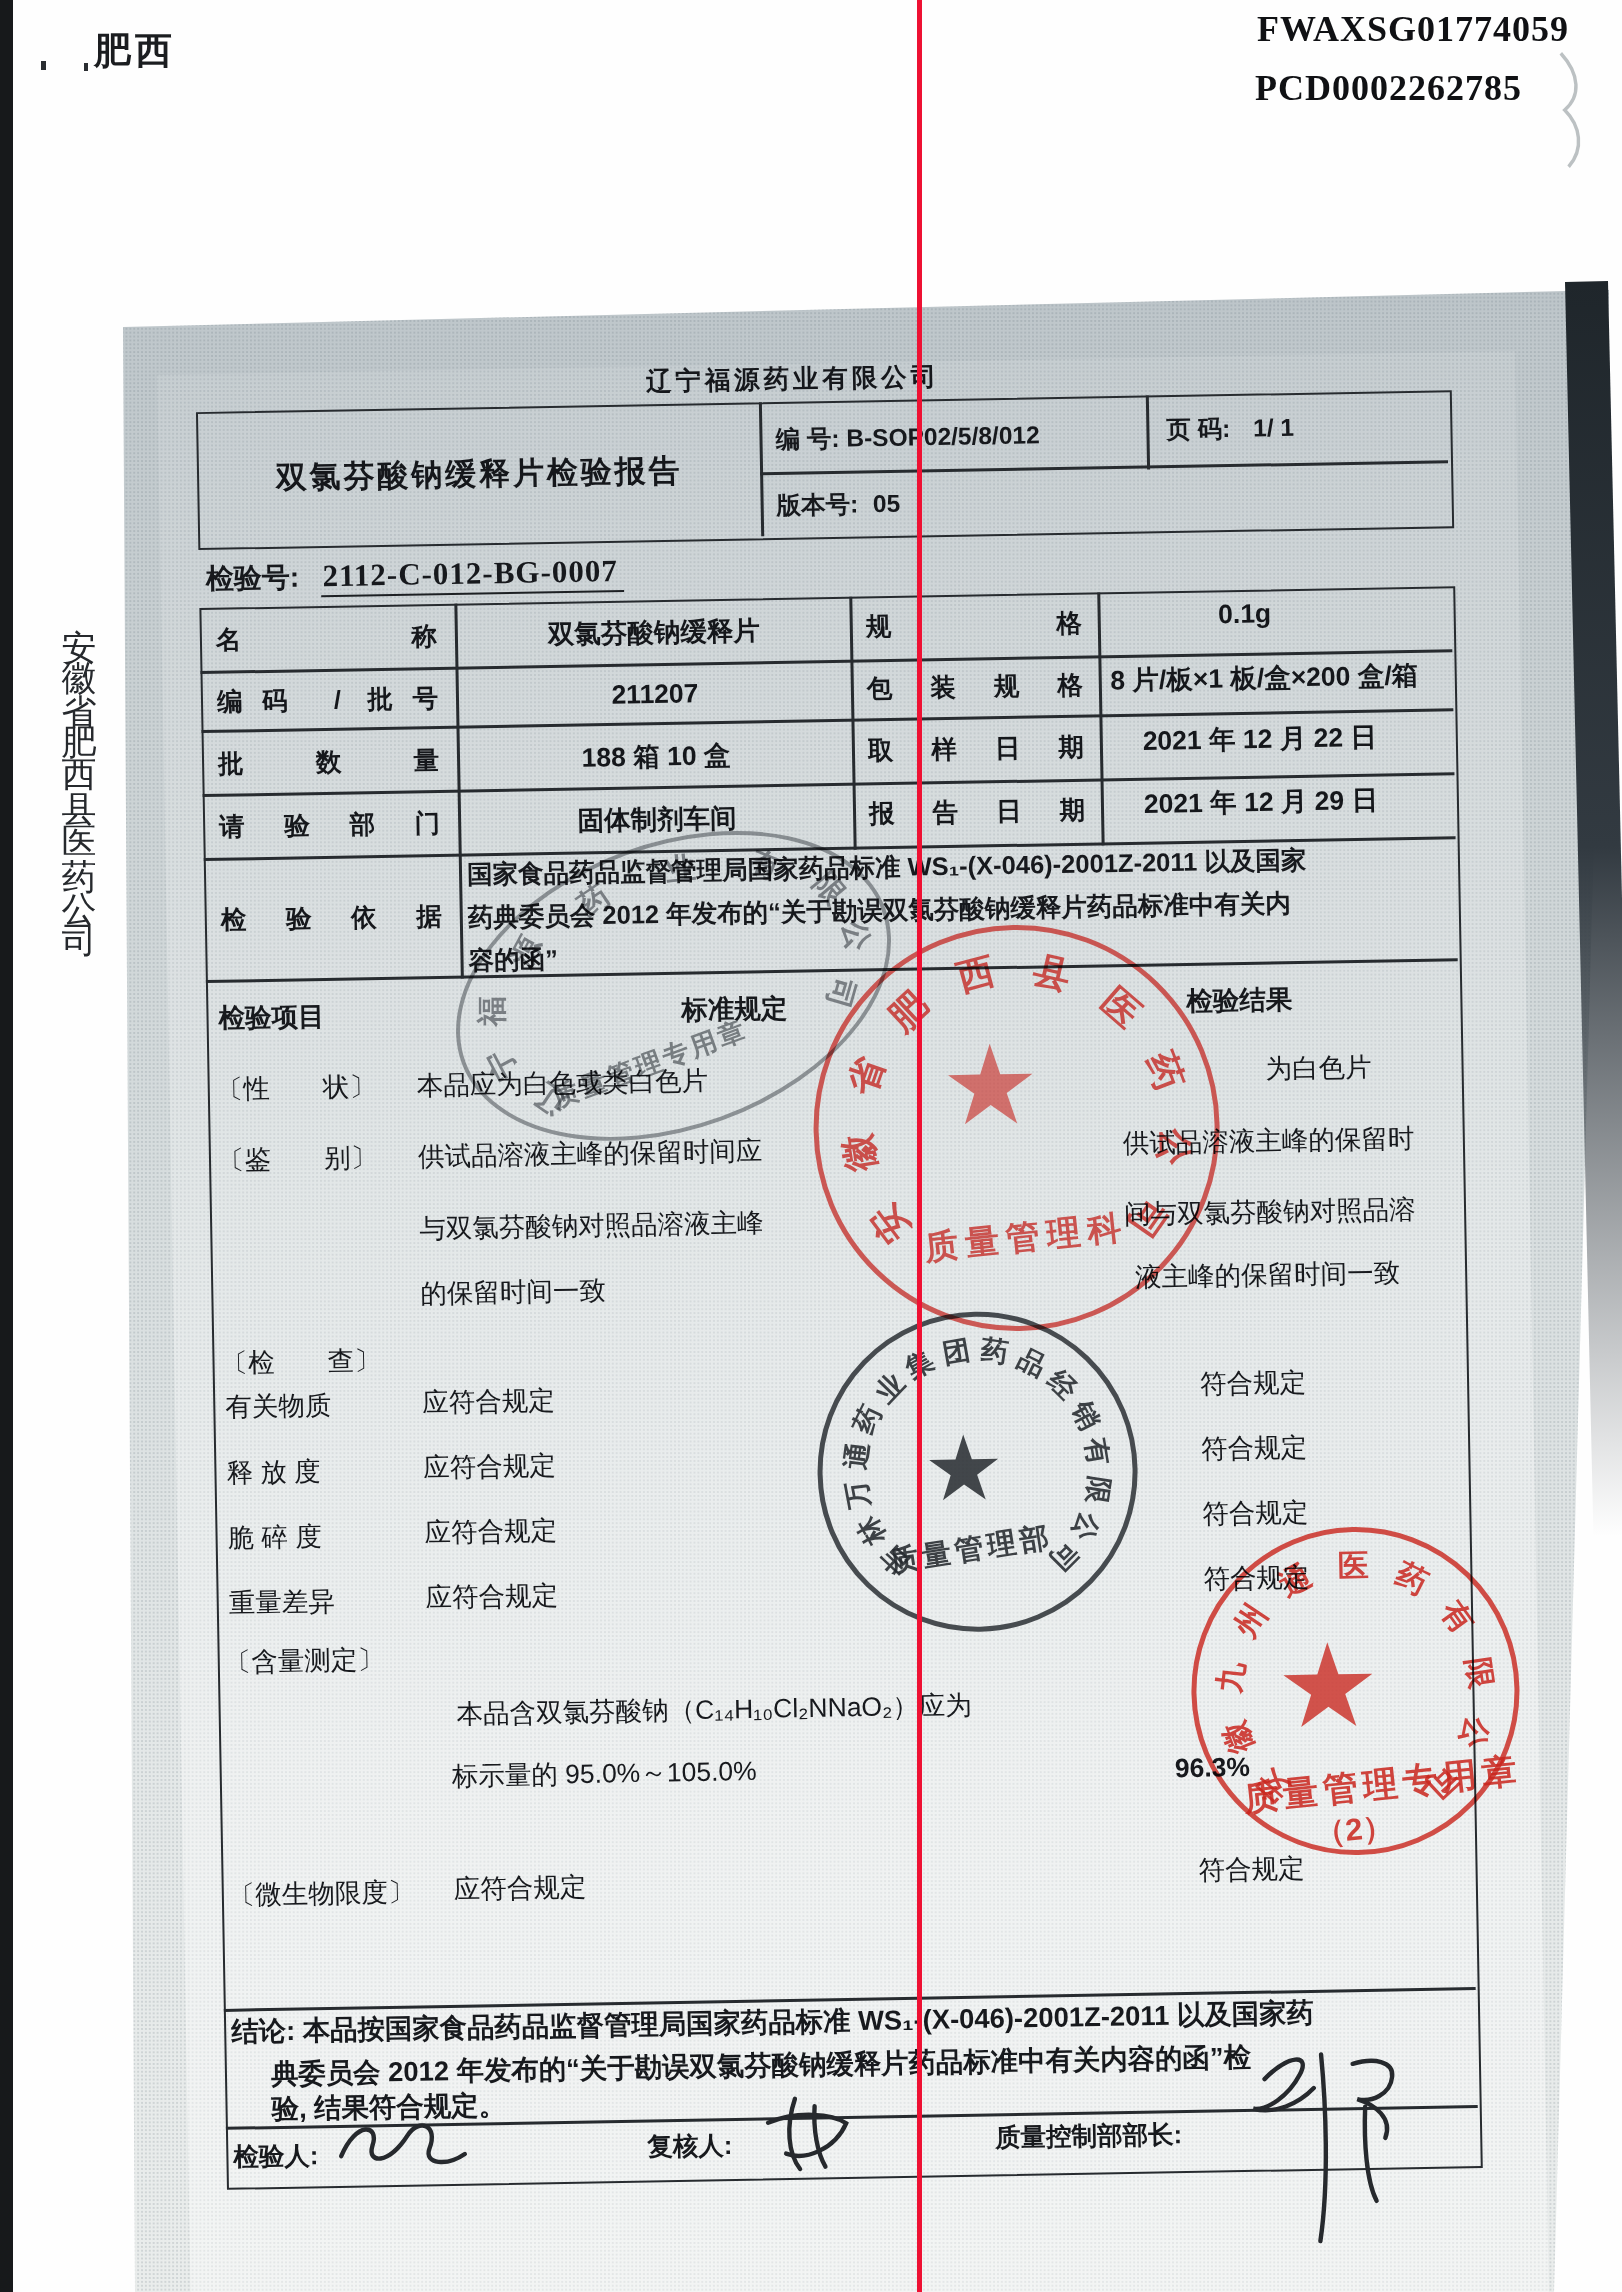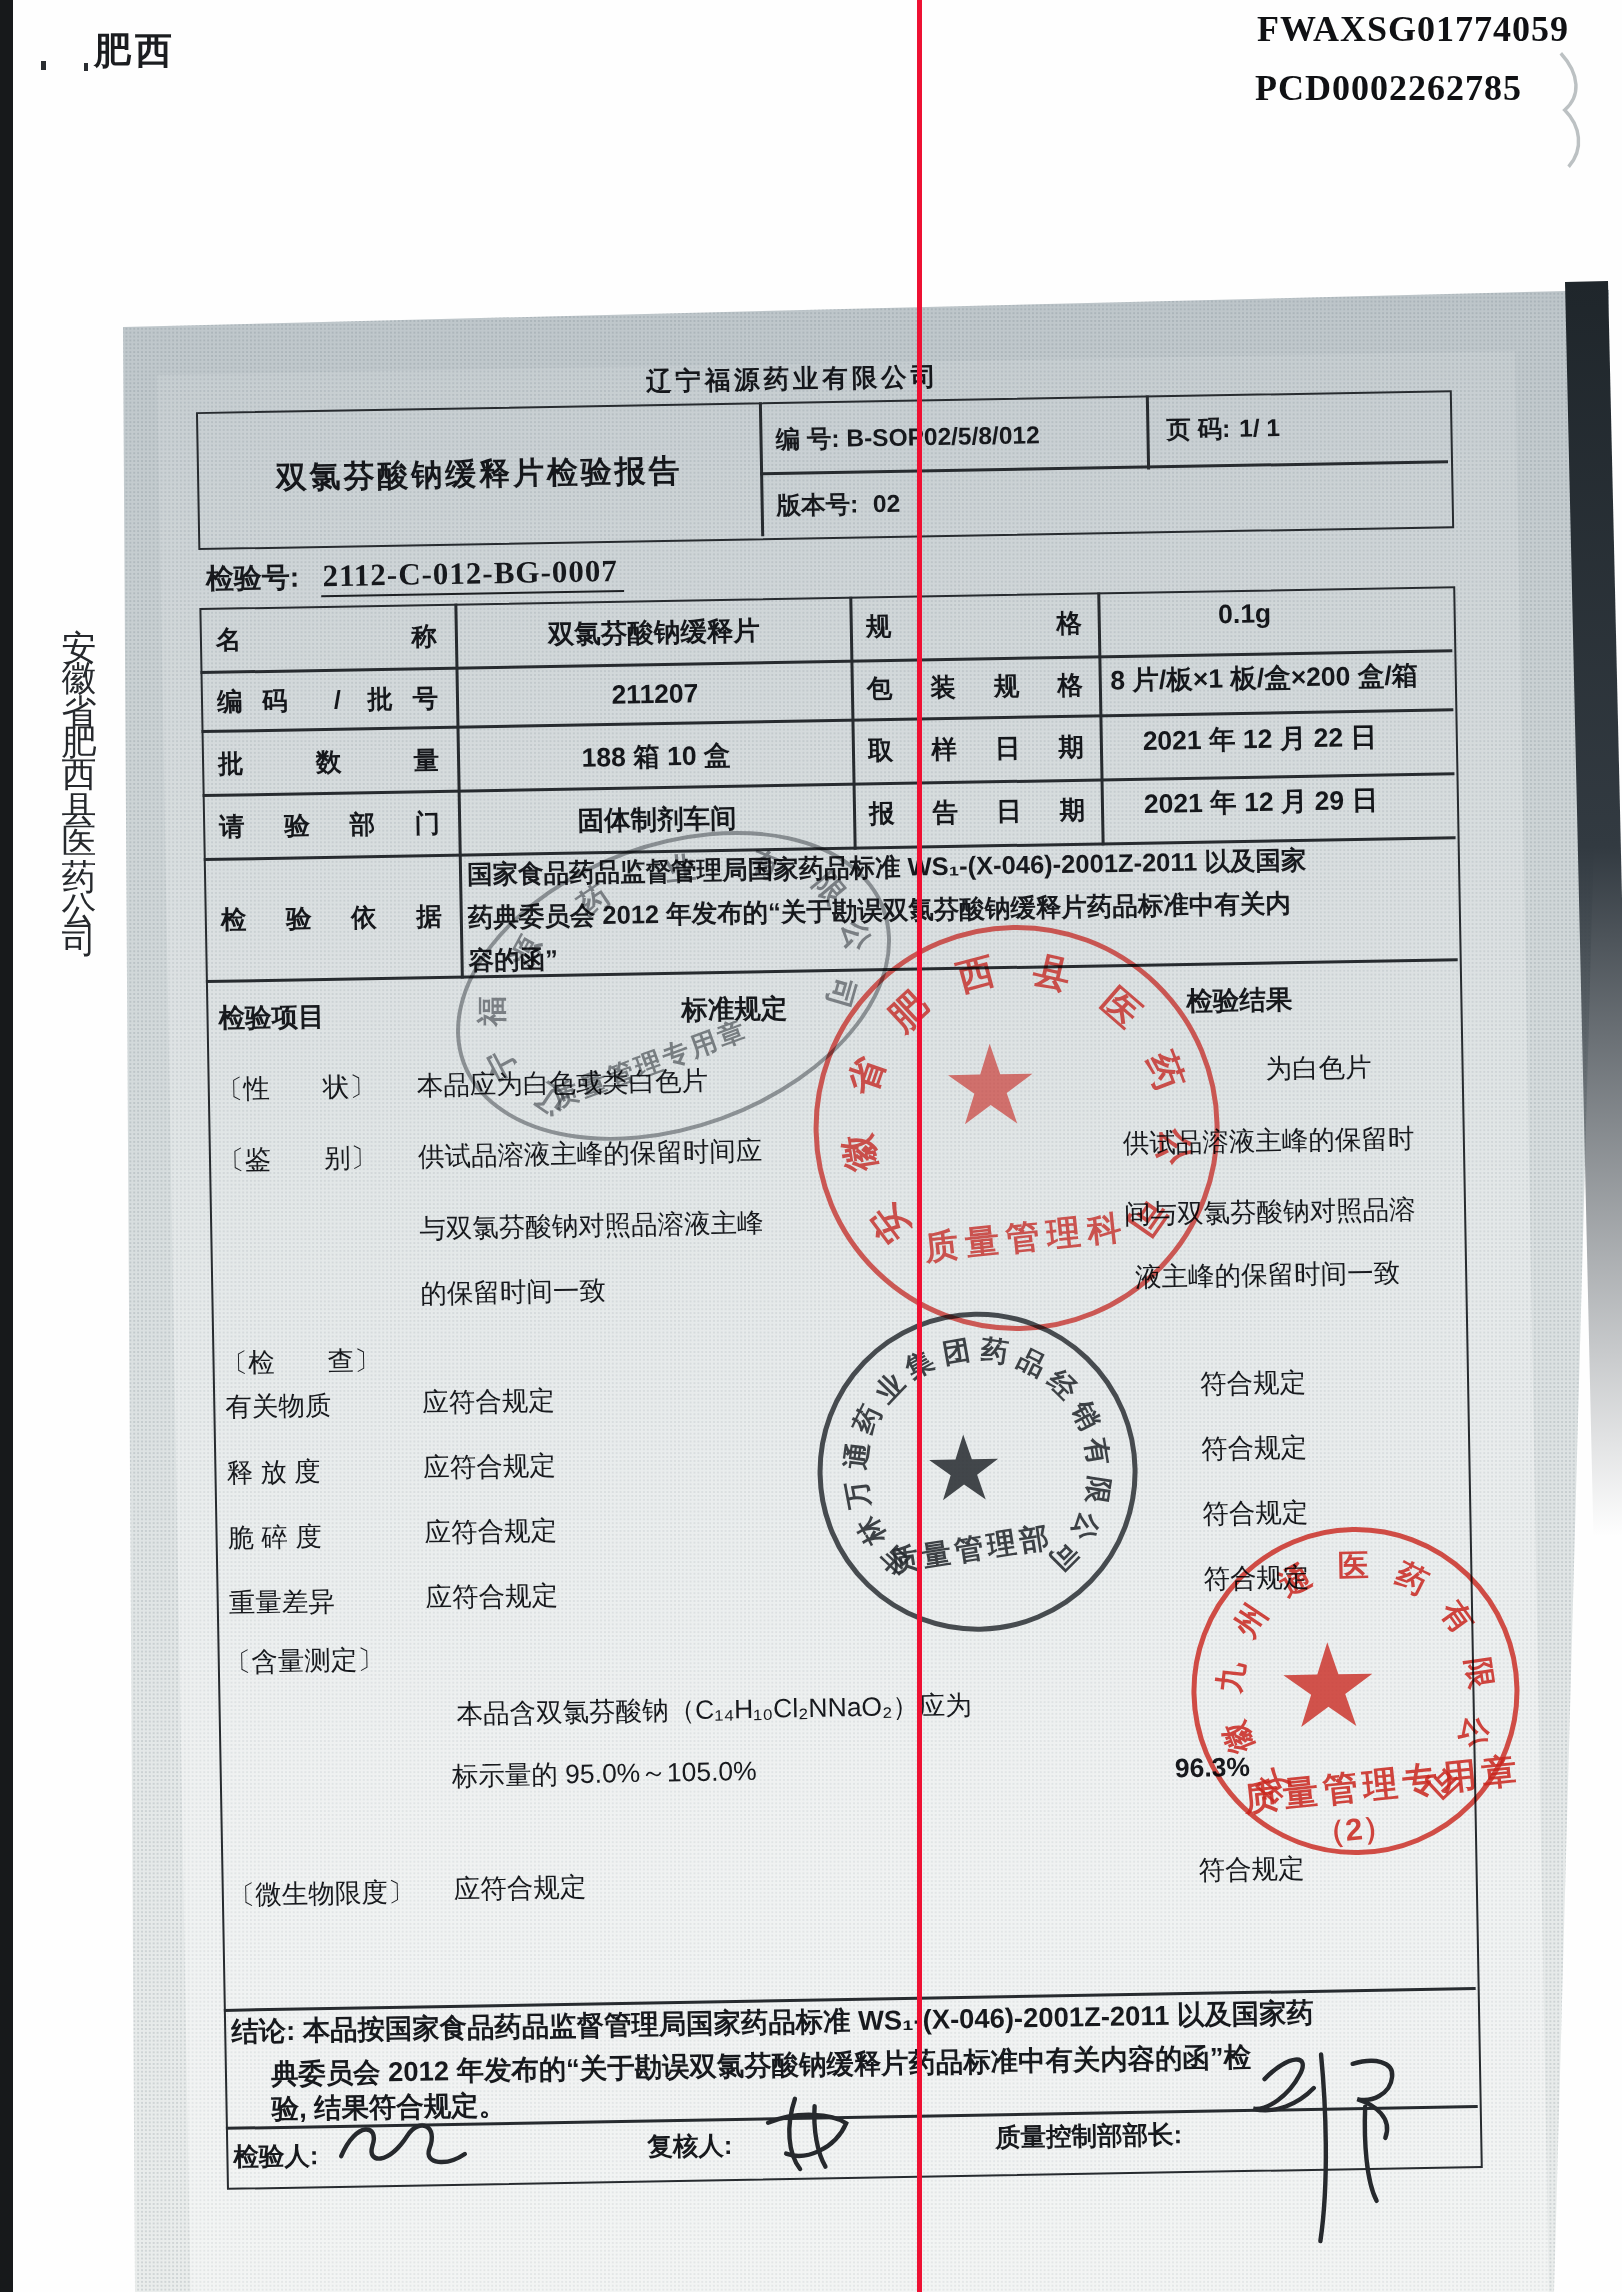--- a/index.html
+++ b/index.html
@@ -82,25 +82,25 @@
   <div class="line" style="left:774px;top:482px;width:688px;height:2.9px;"></div>
   <div class="line" style="left:1161px;top:412px;width:2.9px;height:74px;"></div>
 
   <div class="tc" style="left:221px;top:480px;width:544px;font-size:31px;font-weight:700;letter-spacing:2.9px;">双氯芬酸钠缓释片检验报告</div>
   <div class="t" style="left:790px;top:450px;font-weight:700;font-size:24.5px;">
     <span>编  号:</span>
     <span>B-SOP02/5/8/012</span>
   </div>
   <div class="t" style="left:1181px;top:447px;font-weight:700;font-size:24.5px;">
     <span>页  码:</span>
-    <span style="margin-left:2px;">1/ 1</span>
+    <span style="margin-left:16px;">1/ 1</span>
   </div>
   <div class="t" style="left:790px;top:516px;font-weight:700;font-size:24.5px;">
     <span>版本号:</span>
-    <span style="margin-left:7.8px;">02</span>
+    <span style="margin-left:7.8px;">05</span>
   </div>
 
   <div class="t" style="left:218px;top:580px;font-size:28px;font-weight:700;">
     <span>检验号:</span>
     <span class="serif" style="margin-left:13.7px;font-size:31px;border-bottom:2.9px solid #1d2023;padding:0 5.9px 2px 2px;letter-spacing:1px;">2112-C-012-BG-0007</span>
   </div>
 
   <div class="box" style="left:211px;top:608px;width:1252px;height:1578px;"></div>
   <div class="line" style="left:211px;top:671px;width:1252px;height:2.9px;"></div>
   <div class="line" style="left:211px;top:730px;width:1252px;height:2.9px;"></div>

